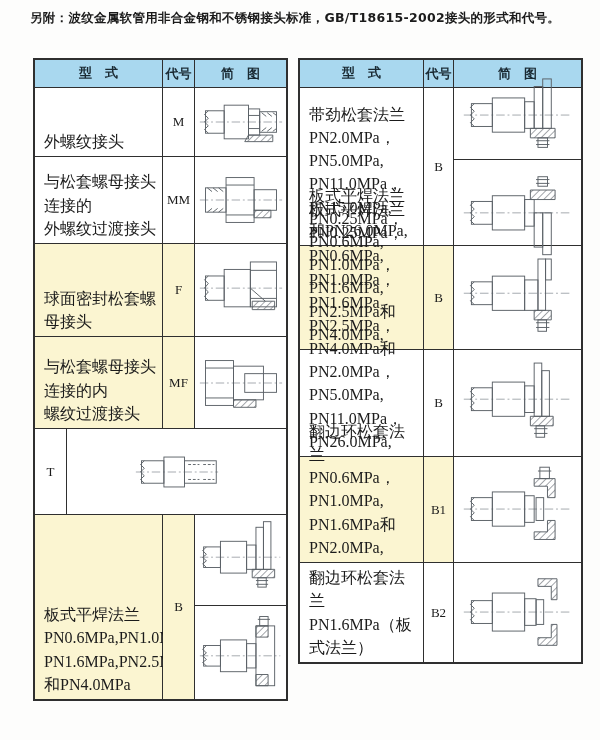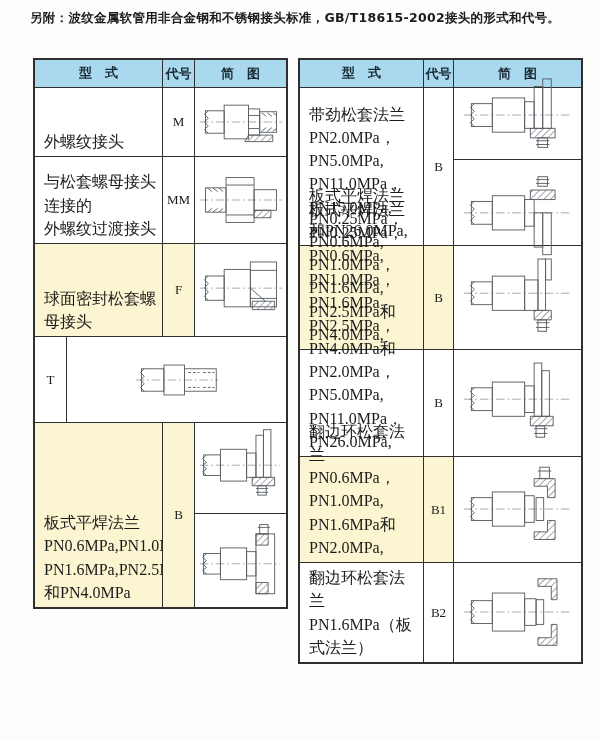--- a/index.html
+++ b/index.html
@@ -131,20 +131,40 @@
           <rect x="56" y="14" width="28" height="48"></rect>
           <line x1="56" y1="23" x2="84" y2="23"></line>
               <line x1="56" y1="53" x2="84" y2="53"></line>
           <path d="M56 42 L72 56"></path>
           <path class="hf" d="M58 56 h24 v9 h-24 z"></path>
         </svg>
       </div>
         </div>
     </div>
 
+    <div class="row yellow" style="height:92px">
+      <div class="ct">
+          <span>与松套螺母接头连接的内
+螺纹过渡接头</span>
+        </div>
+      <div class="cc">MF</div>
+      <div class="cd">
+          <div class="single">
+        <svg width="86" height="80" viewBox="0 0 92 84">
+          <line class="cl" x1="2" y1="42" x2="90" y2="42"></line>
+          <rect x="8" y="18" width="30" height="48"></rect>
+          <line x1="8" y1="26" x2="38" y2="26"></line>
+              <line x1="8" y1="58" x2="38" y2="58"></line>
+          <rect x="38" y="24" width="32" height="36"></rect>
+          <rect x="50" y="32" width="34" height="20"></rect>
+          <path class="hf" d="M38 60 h24 v8 h-24 z"></path>
+        </svg>
+      </div>
+        </div>
+    </div>
 
     <div class="row" style="height:86px">
       <div class="cc">T</div>
       <div class="cd">
           <div class="single">
         <svg width="86" height="60" viewBox="0 0 92 64">
           <line class="cl" x1="2" y1="32" x2="90" y2="32"></line>
           <rect x="8" y="20" width="24" height="24"></rect>
           <path d="M11 20 l-4 4 4 4 -4 4 4 4 -4 4 4 4"></path>
           <rect x="32" y="16" width="22" height="32"></rect>

